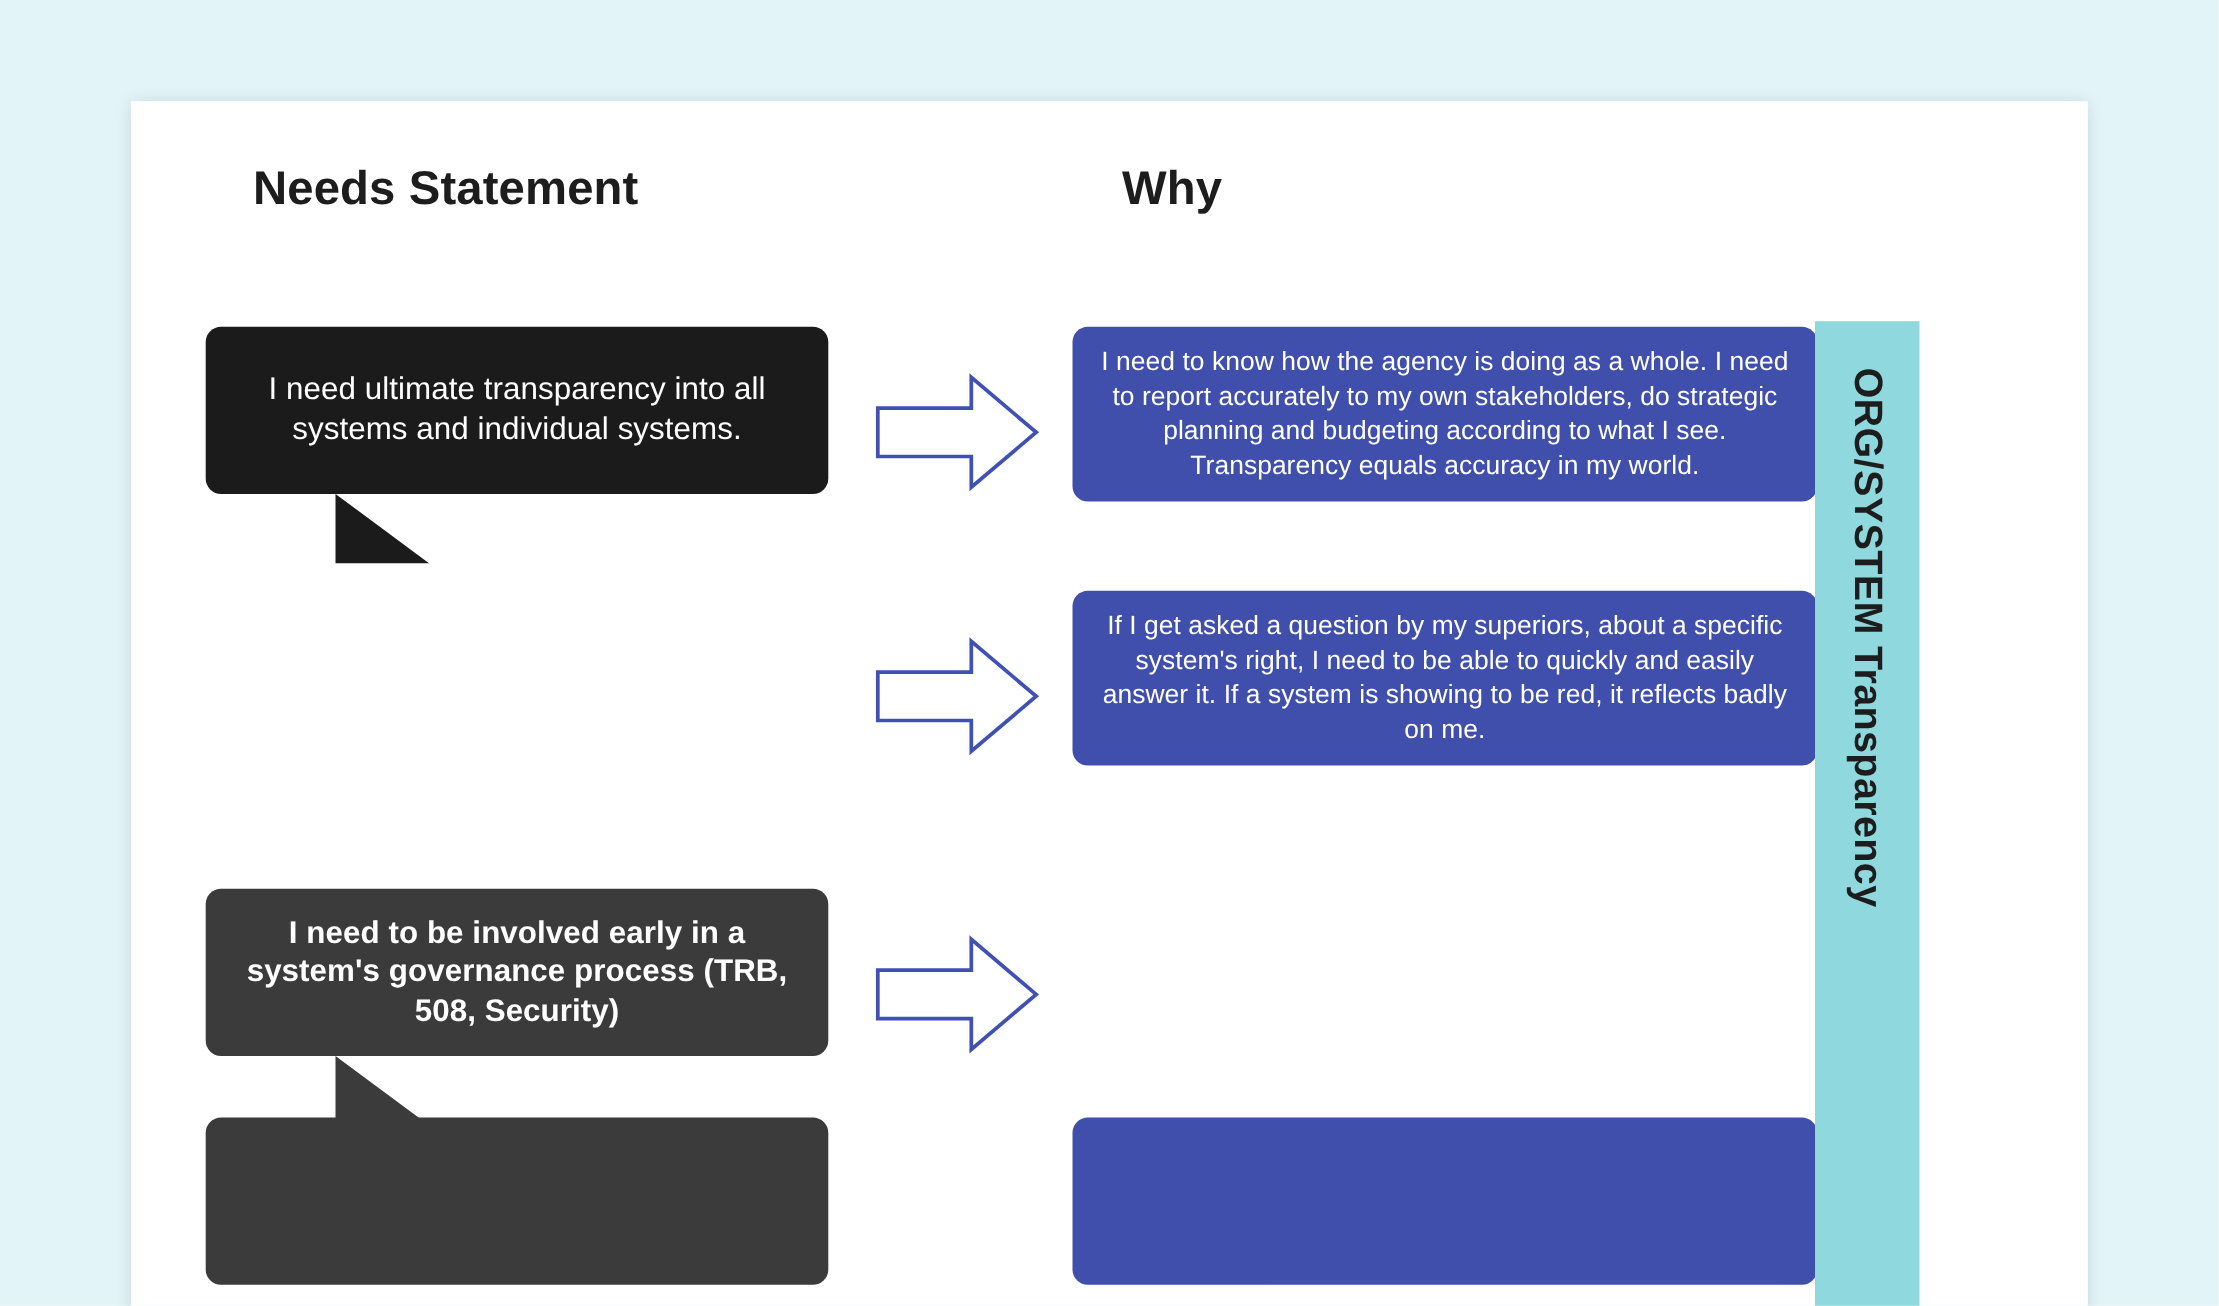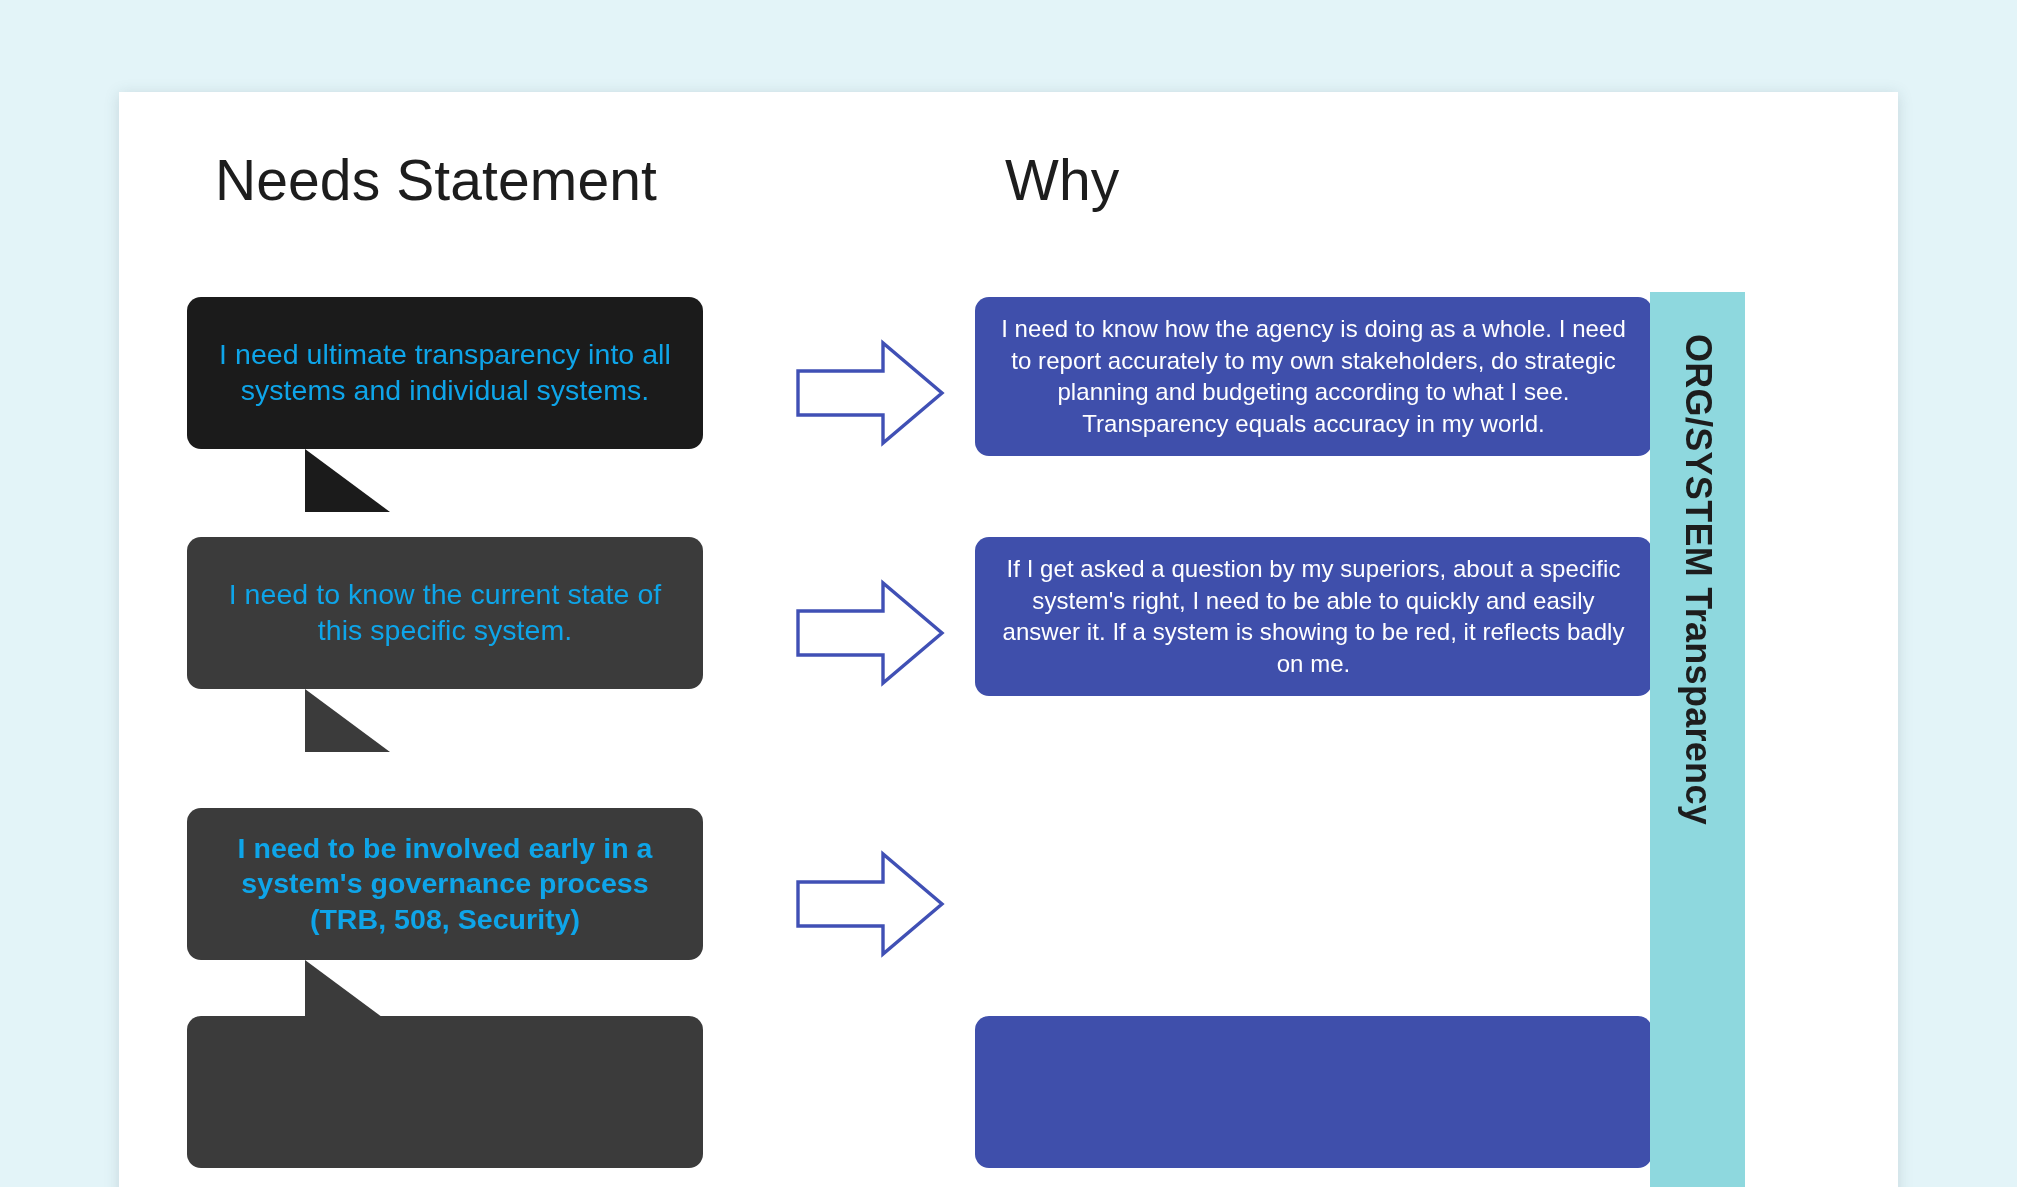--- a/index.html
+++ b/index.html
@@ -25,25 +25,26 @@
     width: 1779px;
     height: 1160px;
     background: #ffffff;
     box-shadow: 0 2px 14px rgba(60, 90, 100, 0.18);
     overflow: hidden;
   }
 
   
   .col-heading {
     position: absolute;
-    font-size: 57px;
-    font-weight: 400;
+    font-size: 43px;
+    font-weight: 700;
     color: #1d1d1d;
     letter-spacing: 0.1px;
     white-space: nowrap;
+    margin-left: 15px;
   }
   .col-heading.needs  { left: 96px;  top: 55px; }
   .col-heading.why    { left: 886px; top: 55px; text-align: right; }
 
   
   .row {
     position: absolute;
     left: 0;
     width: 100%;
     height: 240px;
@@ -51,25 +52,25 @@
   .row.r1 { top: 205px; }
   .row.r2 { top: 445px; }
   .row.r3 { top: 716px; font-weight: bold; }
   .row.r4 { top: 924px; }
 
   
   .need-bubble {
     position: absolute;
     left: 68px;
     top: 0;
-    width: 516px;
+    width: 566px;
     min-height: 152px;
     border-radius: 14px;
     background: #3b3b3b;
-    color: #0ea5e9;
+    color: #ffffff;
     display: flex;
     align-items: center;
     justify-content: center;
     text-align: center;
     padding: 0 30px;
     font-size: 28.5px;
     line-height: 1.25;
     letter-spacing: 0.05px;
   }
   .need-bubble.darker { background: #1b1b1b; }
@@ -159,21 +160,20 @@
     <div class="arrow-wrap">
       <svg viewBox="0 0 150 108" xmlns="http://www.w3.org/2000/svg">
         <polygon points="3,32 88,32 88,4 147,54 88,104 88,76 3,76" fill="#ffffff" stroke="#4050b5" stroke-width="3.4" stroke-linejoin="miter"></polygon>
       </svg>
     </div>
 
     <div class="why-bubble">I need to know how the agency is doing as a whole. I need to report accurately to my own stakeholders, do strategic planning and budgeting according to what I see. Transparency equals accuracy in my world.</div>
   </div>
 
   <div class="row r2">
-    <div class="need-bubble">I need to know the current state of this specific system.</div>
 
     <div class="arrow-wrap">
       <svg viewBox="0 0 150 108" xmlns="http://www.w3.org/2000/svg">
         <polygon points="3,32 88,32 88,4 147,54 88,104 88,76 3,76" fill="#ffffff" stroke="#4050b5" stroke-width="3.4" stroke-linejoin="miter"></polygon>
       </svg>
     </div>
 
     <div class="why-bubble">If I get asked a question by my superiors, about a specific system's right, I need to be able to quickly and easily answer it. If a system is showing to be red, it reflects badly on me.</div>
   </div>
 

